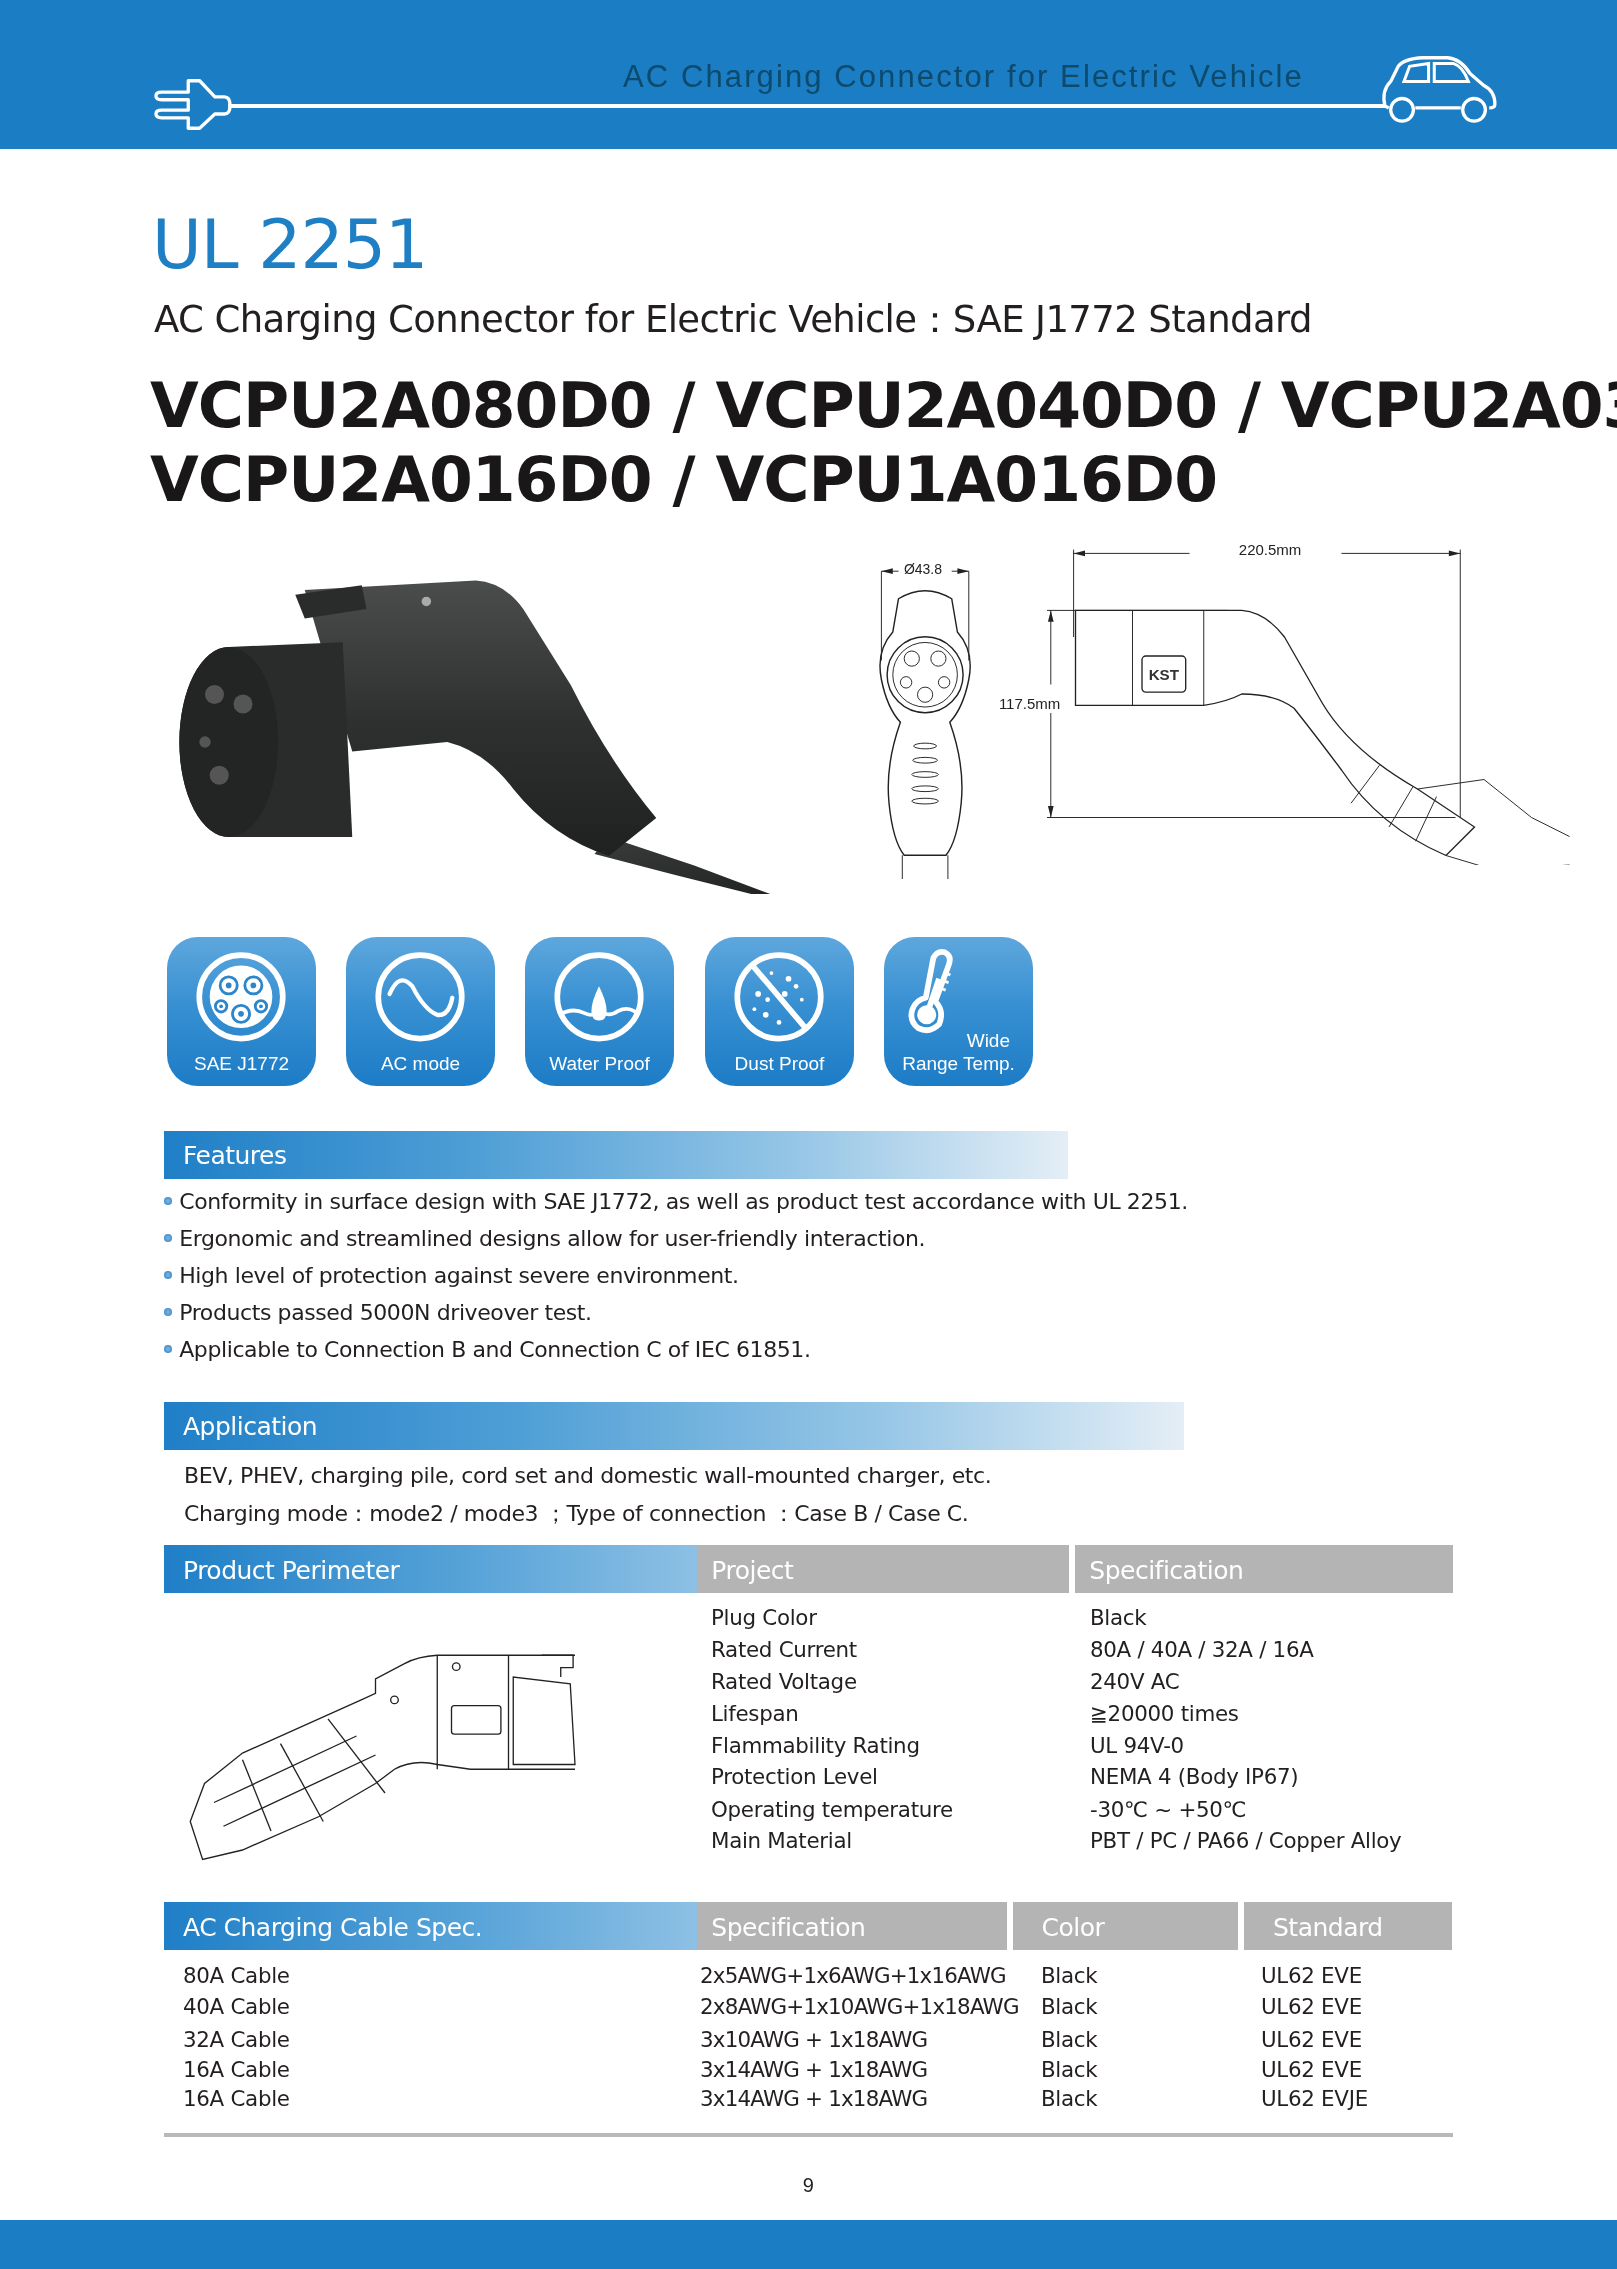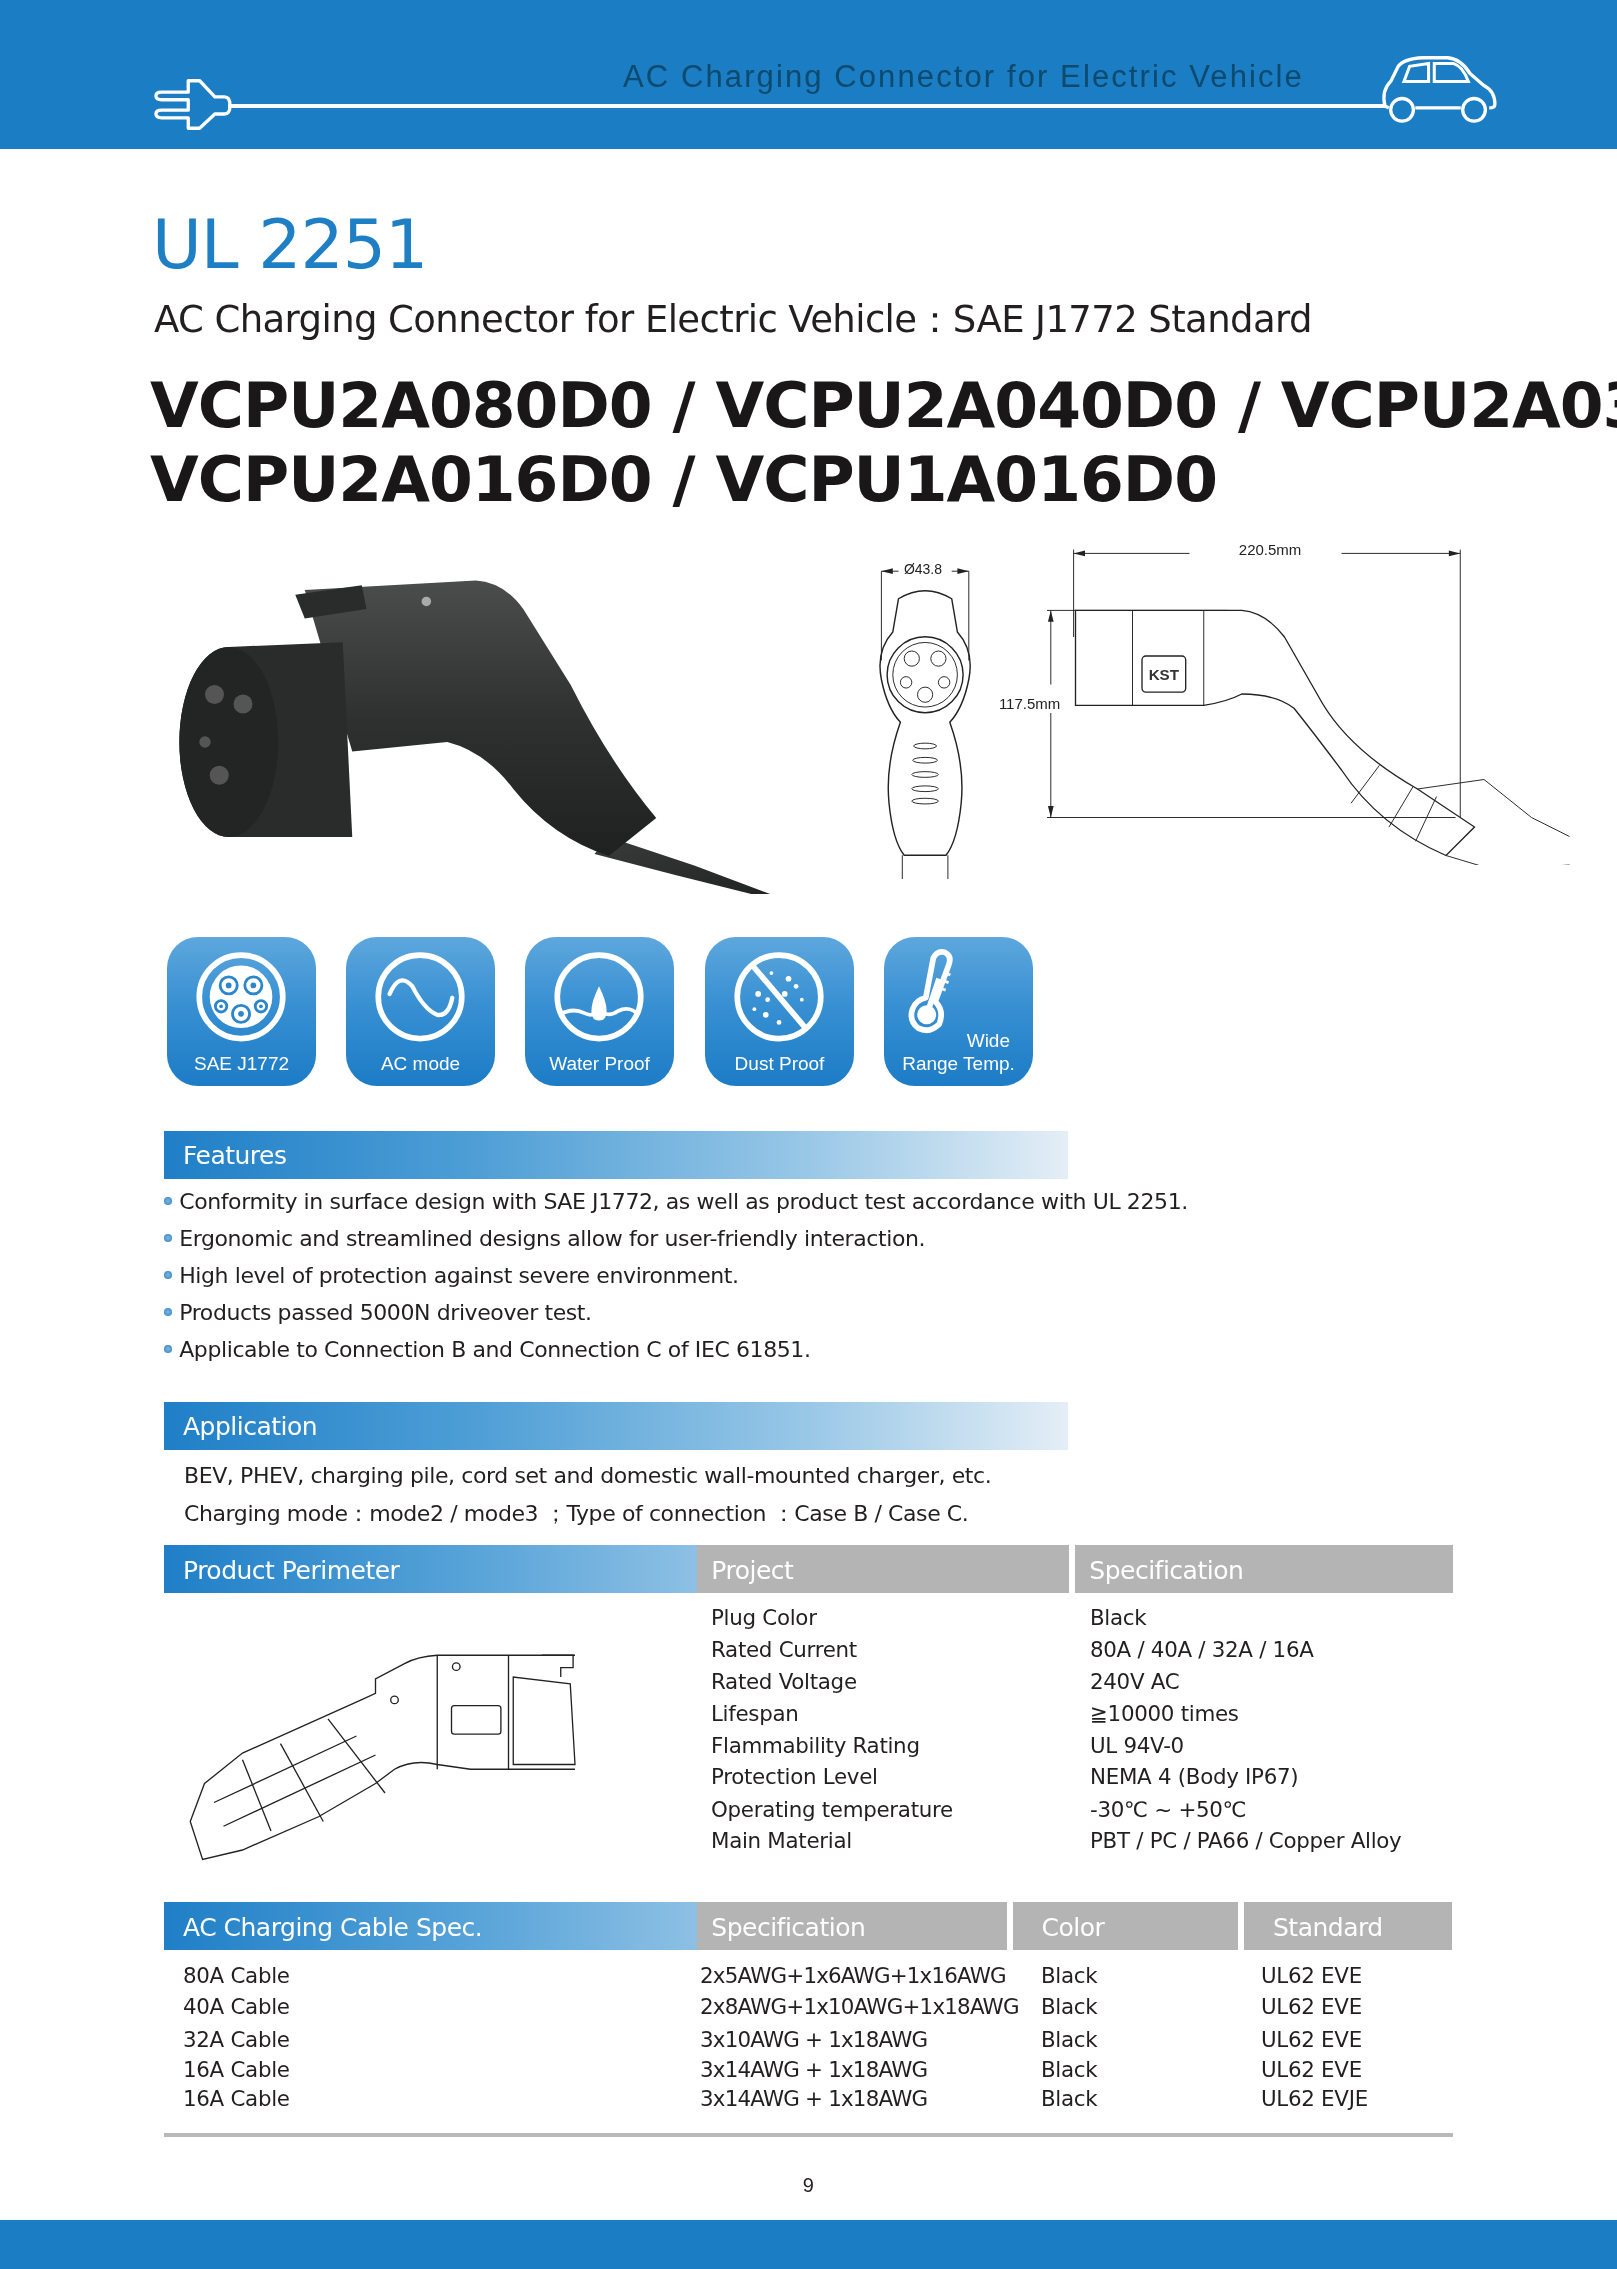--- a/index.html
+++ b/index.html
@@ -227,21 +227,21 @@
 
 <div class="abs sec-bar" style="top:1131px;width:904px">
   <span>Features</span>
 </div>
 <div class="abs bullet-row" style="top:1189px"><i class="bullet-dot"></i><span>Conformity in surface design with SAE J1772, as well as product test accordance with UL 2251.</span></div>
 <div class="abs bullet-row" style="top:1226px"><i class="bullet-dot"></i><span>Ergonomic and streamlined designs allow for user-friendly interaction.</span></div>
 <div class="abs bullet-row" style="top:1263px"><i class="bullet-dot"></i><span>High level of protection against severe environment.</span></div>
 <div class="abs bullet-row" style="top:1300px"><i class="bullet-dot"></i><span>Products passed 5000N driveover test.</span></div>
 <div class="abs bullet-row" style="top:1337px"><i class="bullet-dot"></i><span>Applicable to Connection B and Connection C of IEC 61851.</span></div>
 
-<div class="abs sec-bar" style="top:1402px;width:904px">
+<div class="abs sec-bar" style="top:1402px;width:1020px">
   <span>Application</span>
 </div>
 <div class="abs app-row" style="top:1463px">BEV, PHEV, charging pile, cord set and domestic wall-mounted charger, etc.</div>
 <div class="abs app-row" style="top:1499px">Charging mode：mode2 / mode3 ；Type of connection ：Case B / Case C.</div>
 
 <div class="abs th-blue" style="left:164px;top:1545px;width:534px">
   <span class="th-text">Product Perimeter</span>
 </div>
 <div class="abs th-grey" style="left:697px;top:1545px;width:372px">
   <span class="th-text" style="left:14.3px">Project</span>
@@ -268,21 +268,21 @@
   </g>
 </svg>
 
 <div class="abs cell" style="left:711px;top:1605px">Plug Color</div>
 <div class="abs cell" style="left:1090px;top:1605px">Black</div>
 <div class="abs cell" style="left:711px;top:1637px">Rated Current</div>
 <div class="abs cell" style="left:1090px;top:1637px">80A / 40A / 32A / 16A</div>
 <div class="abs cell" style="left:711px;top:1669px">Rated Voltage</div>
 <div class="abs cell" style="left:1090px;top:1669px">240V AC</div>
 <div class="abs cell" style="left:711px;top:1701px">Lifespan</div>
-<div class="abs cell" style="left:1090px;top:1701px">≧10000 times</div>
+<div class="abs cell" style="left:1090px;top:1701px">≧20000 times</div>
 <div class="abs cell" style="left:711px;top:1733px">Flammability Rating</div>
 <div class="abs cell" style="left:1090px;top:1733px">UL 94V-0</div>
 <div class="abs cell" style="left:711px;top:1764px">Protection Level</div>
 <div class="abs cell" style="left:1090px;top:1764px">NEMA 4 (Body IP67)</div>
 <div class="abs cell" style="left:711px;top:1797px">Operating temperature</div>
 <div class="abs cell" style="left:1090px;top:1797px">-30℃ ~ +50℃</div>
 <div class="abs cell" style="left:711px;top:1828px">Main Material</div>
 <div class="abs cell" style="left:1090px;top:1828px">PBT / PC / PA66 / Copper Alloy</div>
 
 <div class="abs th-blue" style="left:164px;top:1902px;width:534px">

